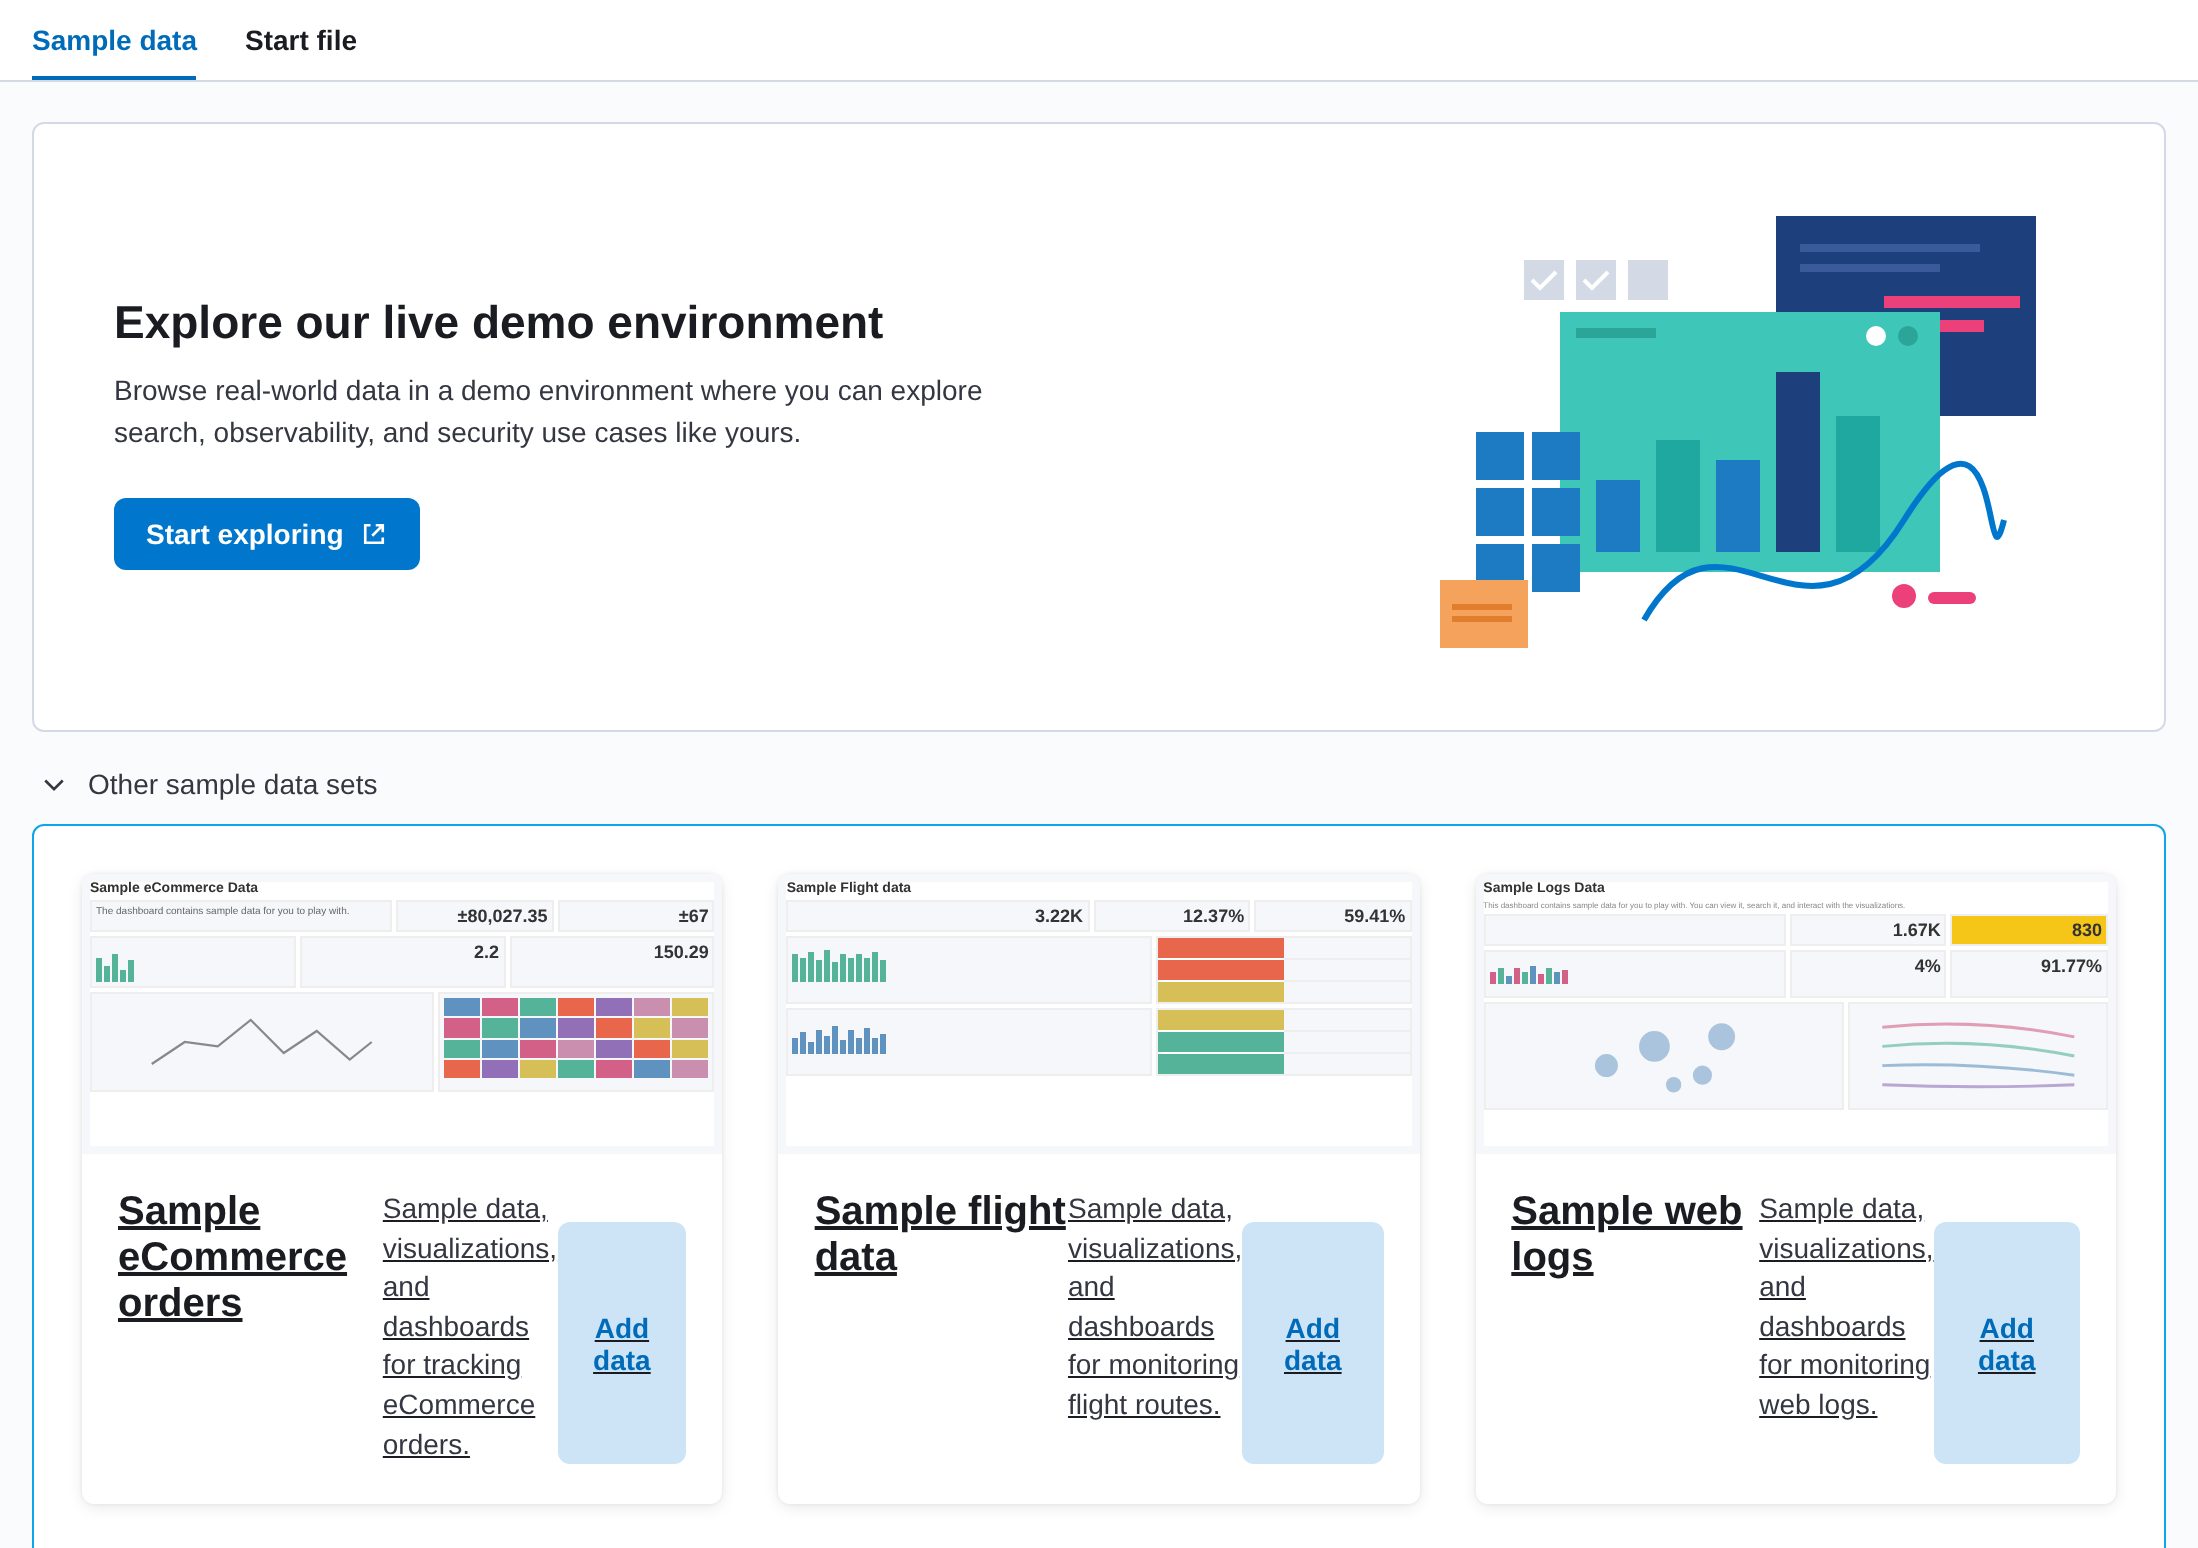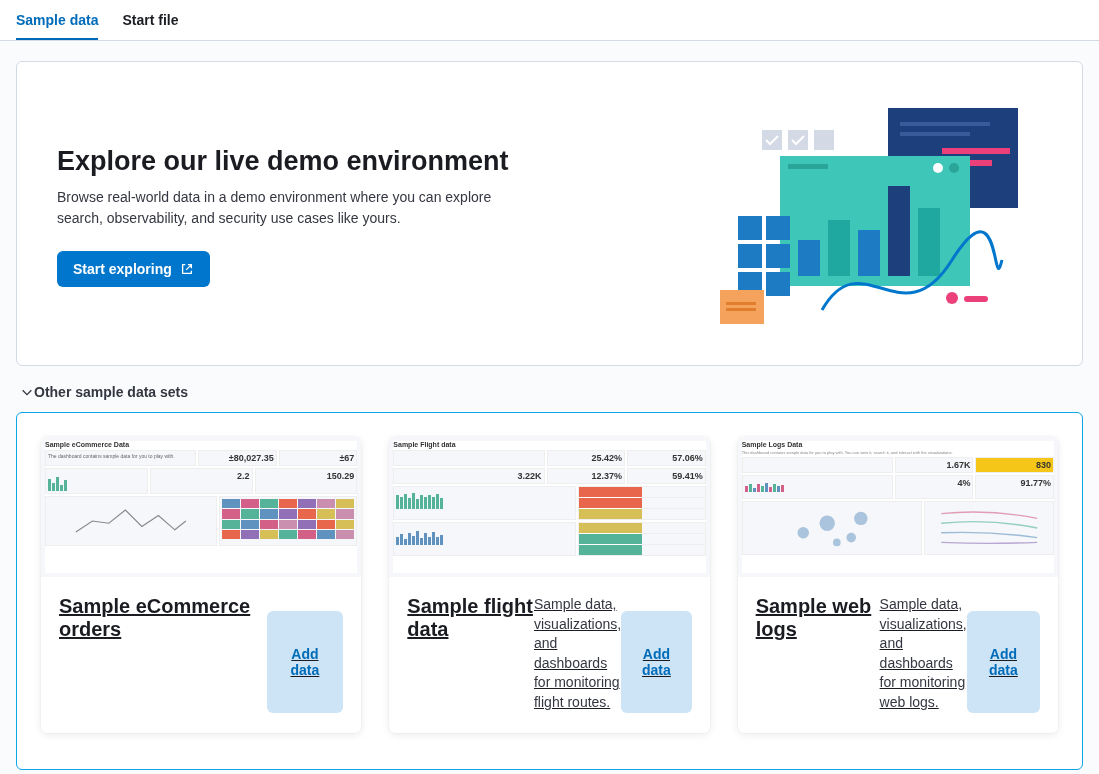--- a/index.html
+++ b/index.html
@@ -34,21 +34,21 @@
     border: 1px solid #d3dae6;
     border-radius: 6px;
     padding: 38px 40px 32px;
     display: flex;
     justify-content: space-between;
     align-items: center;
     gap: 32px;
   }
   .hero-left { flex: 1; }
   .hero-title {
-    font-size: 27px;
+    font-size: 23px;
     font-weight: 700;
     margin-bottom: 10px;
   }
   .hero-desc {
     font-size: 14px;
     color: #343741;
     line-height: 1.5;
     margin-bottom: 22px;
     max-width: 470px;
   }
@@ -63,23 +63,23 @@
     cursor: pointer;
     display: inline-flex;
     align-items: center;
     gap: 8px;
   }
   .hero-btn svg { width: 14px; height: 14px; }
   .hero-illustration { flex-shrink: 0; margin-right: 20px; }
   .collapse-header {
     display: flex;
     align-items: center;
+    gap: 10px;
     padding: 18px 4px 12px;
     cursor: pointer;
-    font-weight: bold;
   }
   .collapse-header .chev { width: 14px; height: 14px; }
   .collapse-title { font-size: 14px; color: #343741; }
   .cards-panel {
     background: #fff;
     border: 1px solid #0ea5e9;
     border-radius: 6px;
     padding: 24px 24px 36px;
     display: grid;
     grid-template-columns: repeat(3, 1fr);
@@ -257,35 +257,31 @@
                   <span style="background:#d36086"></span>
                   <span style="background:#6092c0"></span>
                   <span style="background:#ca8eae"></span>
               </div>
             </div>
           </div>
         </div>
       </div>
       <div class="card-body">
         <div class="card-title">Sample eCommerce orders</div>
+        <div class="card-desc">Sample data, visualizations, and dashboards for tracking eCommerce orders.</div>
         <div class="card-btn-row">
           <button class="card-btn">Add data</button>
         </div>
       </div>
     </div>
 
     <div class="card">
       <div class="card-img">
         <div class="mock">
           <div class="mock-title">Sample Flight data</div>
-          <div class="mock-row">
-            <div class="mock-cell" style="flex:2;"></div>
-            <div class="mock-cell bignum">25.42%</div>
-            <div class="mock-cell bignum">57.06%</div>
-          </div>
           <div class="mock-row">
             <div class="mock-cell bignum" style="flex:2;">3.22K</div>
             <div class="mock-cell bignum">12.37%</div>
             <div class="mock-cell bignum">59.41%</div>
           </div>
           <div class="mock-row" style="height:34px;">
             <div class="mock-cell" style="flex:1.4;">
               <div class="bars">
                   <span style="height:70%"></span>
                   <span style="height:60%"></span>

